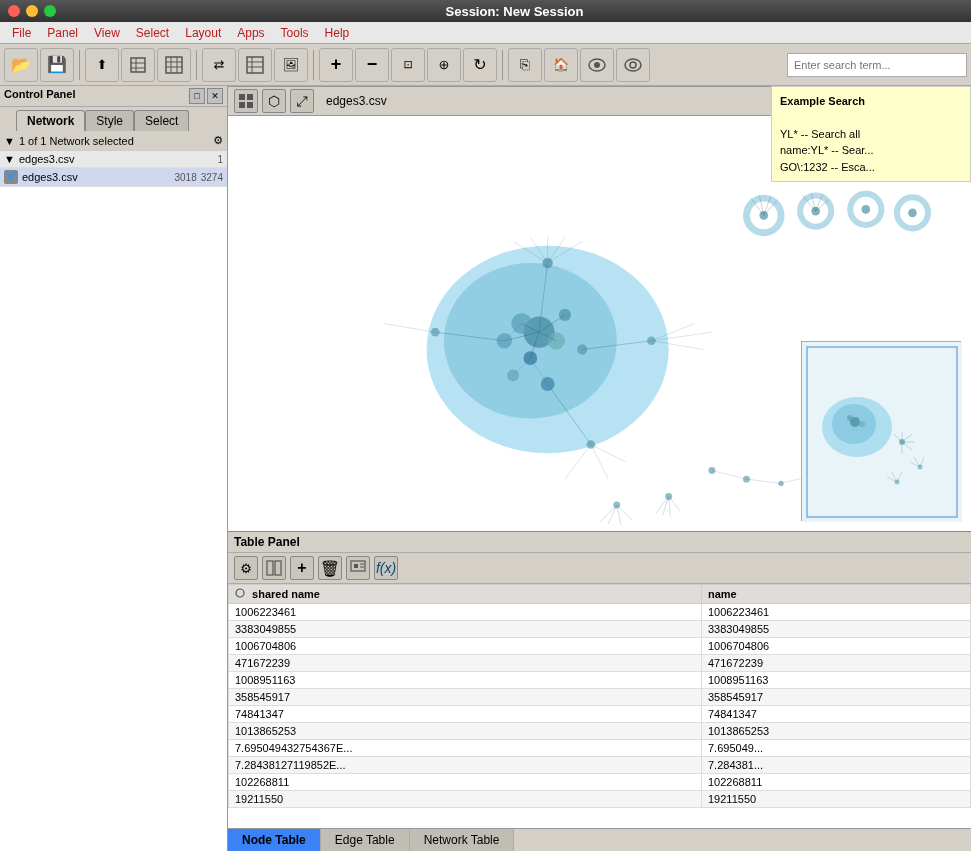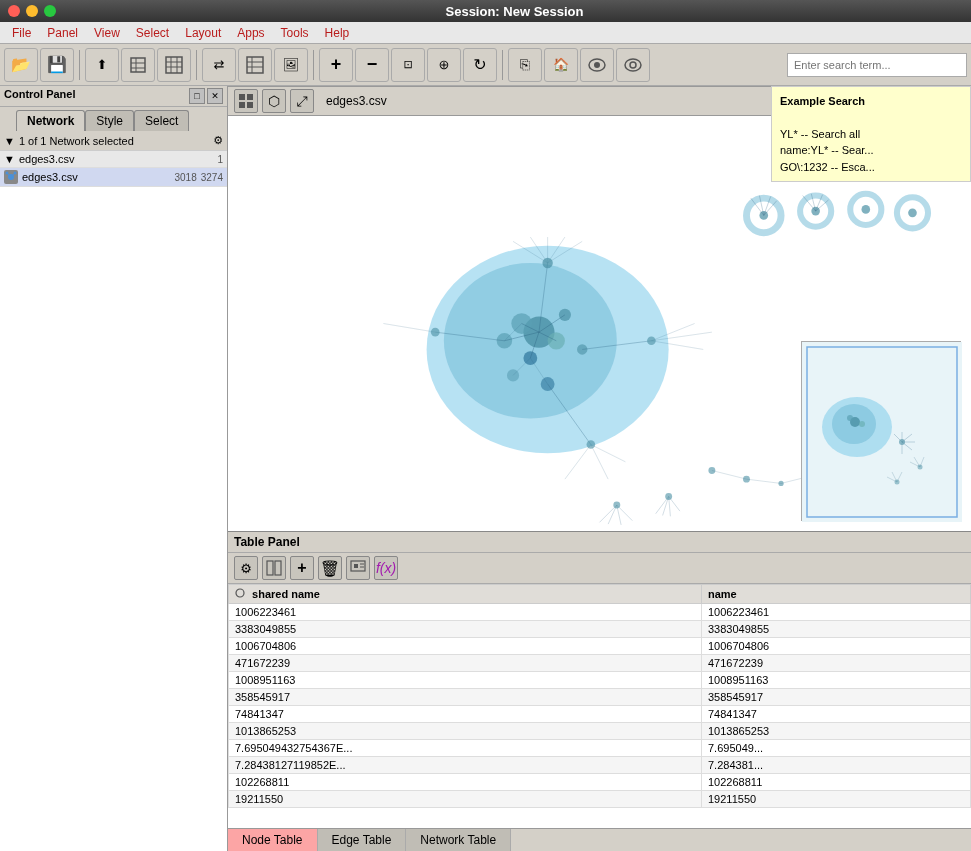--- a/index.html
+++ b/index.html
@@ -295,21 +295,21 @@
       display: flex;
       align-items: center;
       justify-content: center;
       cursor: pointer;
       font-size: 13px;
       border-radius: 2px;
     }
     .table-tb-fx {
       font-style: italic;
       font-size: 14px;
-      color: #a21caf;
+      color: #0c4a6e;
     }
 
     
     #data-table {
       flex: 1;
       overflow-y: auto;
       background: white;
     }
     #data-table table {
       width: 100%;
@@ -339,22 +339,22 @@
       border-top: 1px solid #999;
     }
     .table-tab {
       padding: 4px 14px;
       font-size: 12px;
       border-right: 1px solid #aaa;
       cursor: pointer;
       background: #c0bdb5;
     }
     .table-tab.active {
-      background: #fca5a5;
-      font-weight: normal;
+      background: #3b82f6;
+      font-weight: bold;
     }
 
     
     #network-svg {
       width: 100%;
       height: 100%;
     }
 
     
     #minimap {

